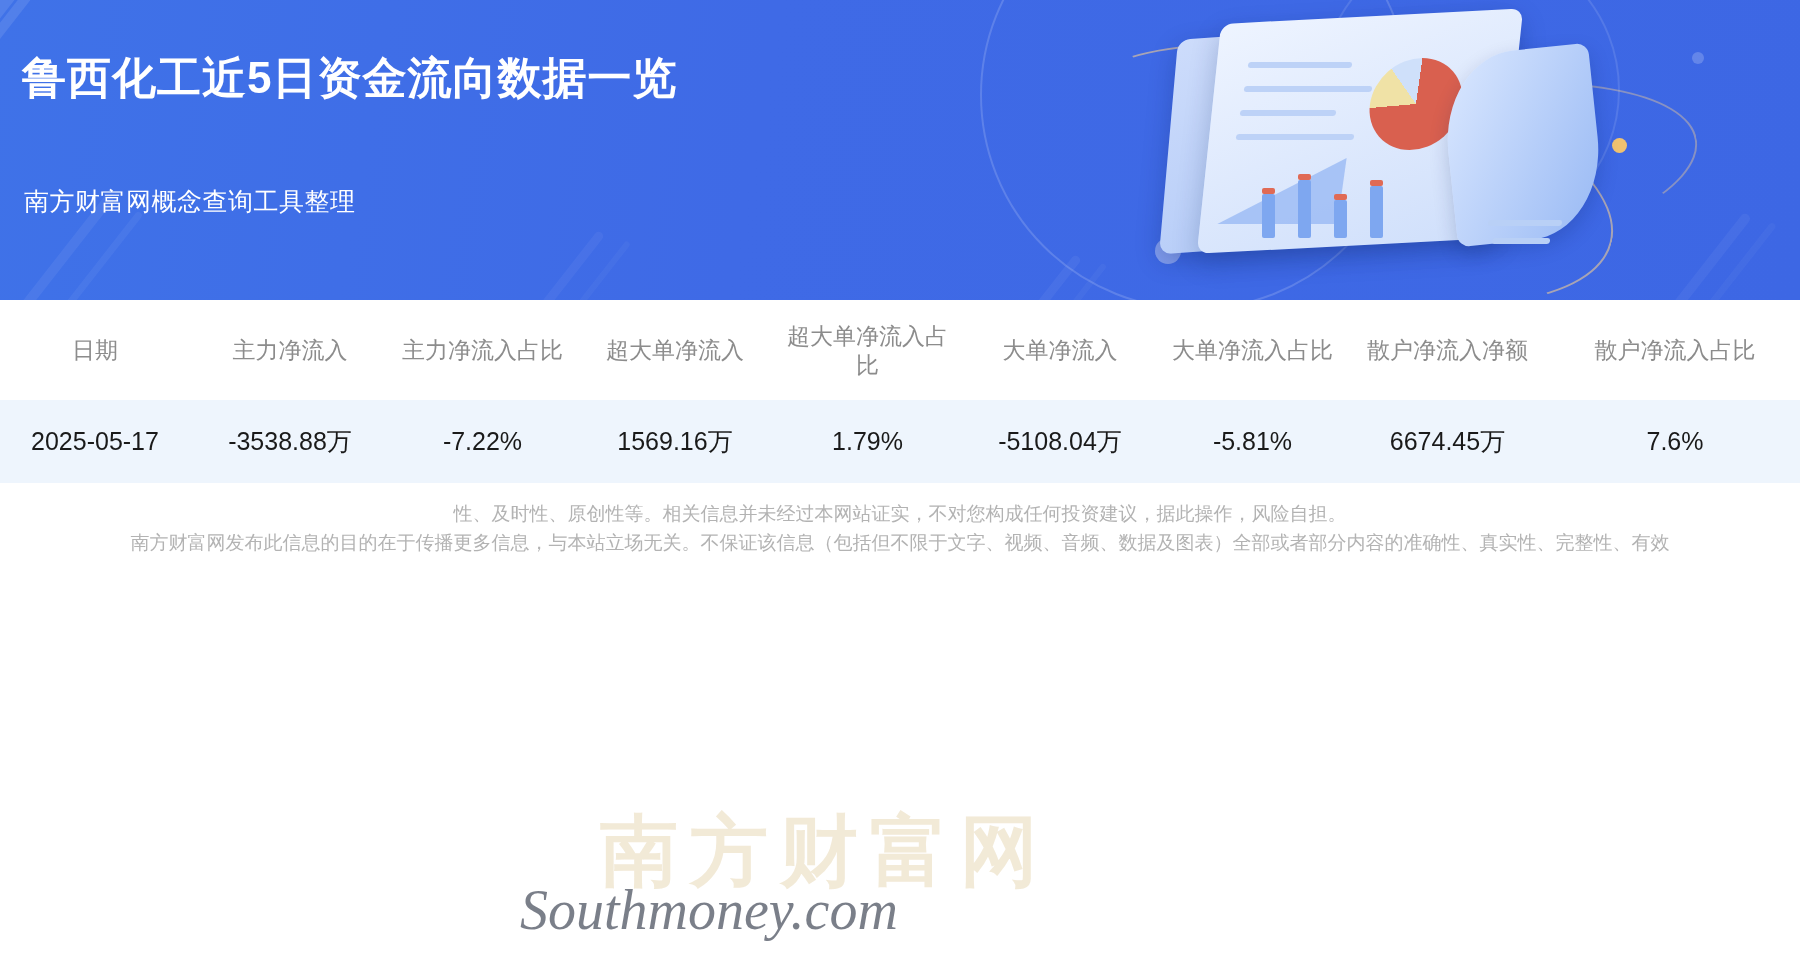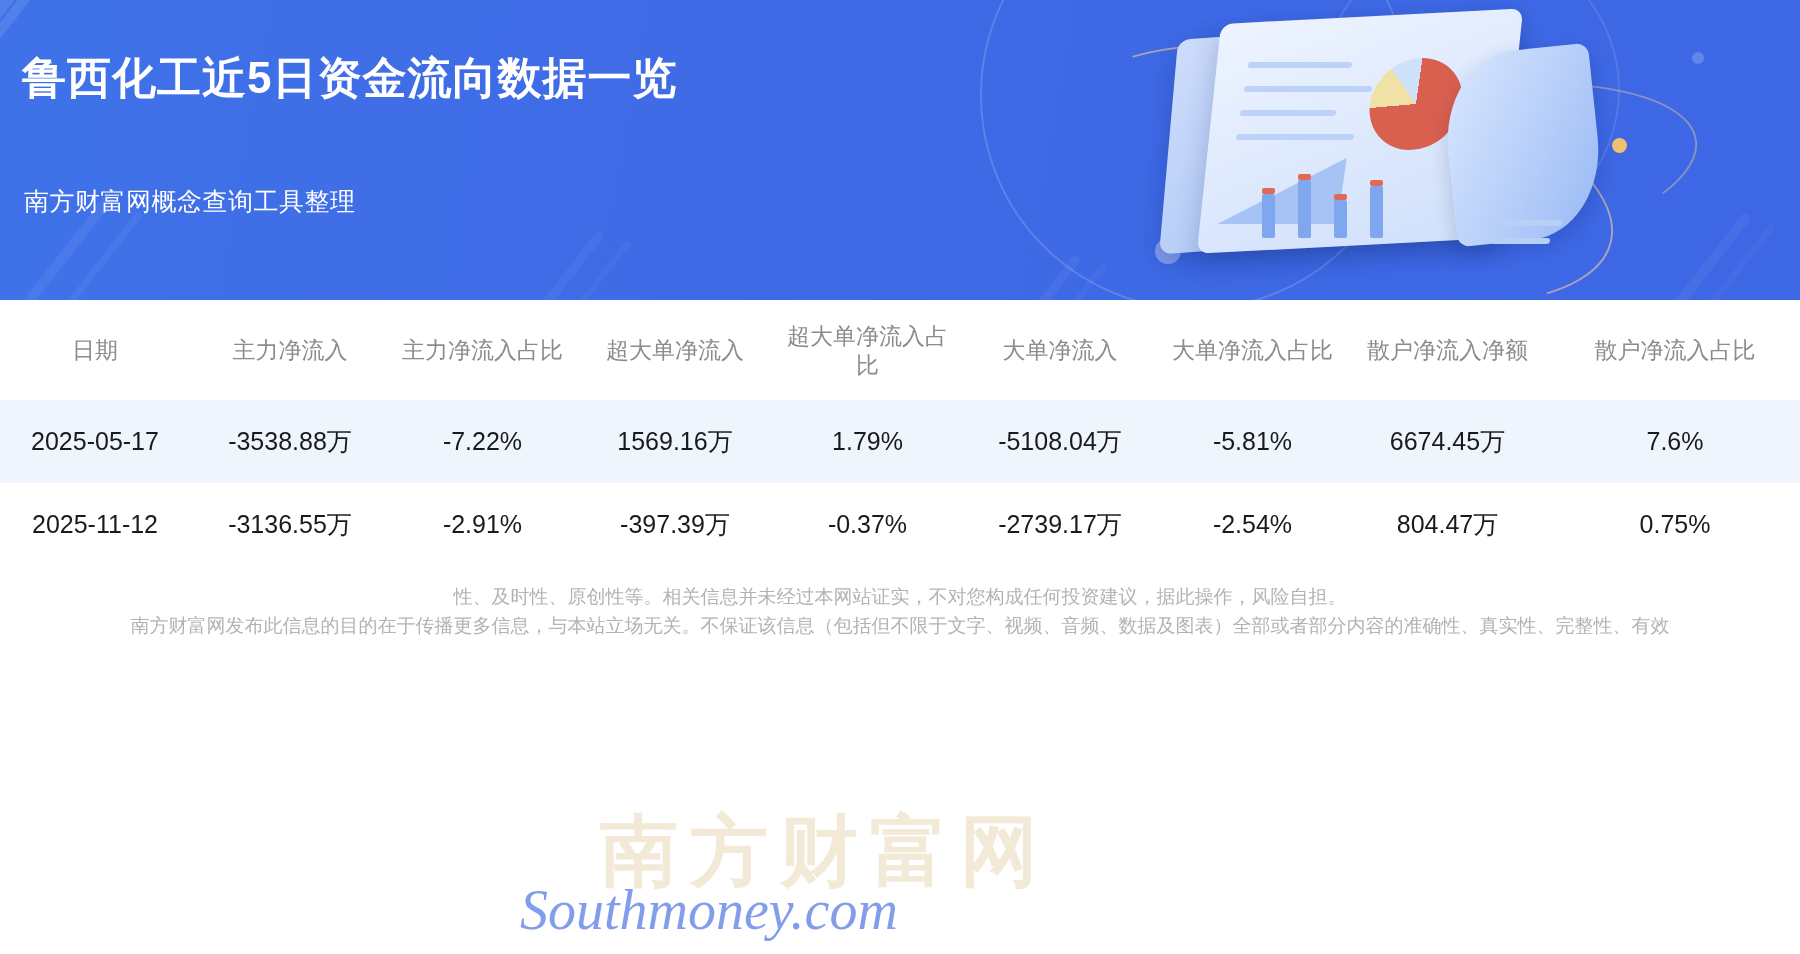--- a/index.html
+++ b/index.html
@@ -186,21 +186,21 @@
     font-size: 78px;
     color: #e8d9b8;
     font-weight: bold;
     letter-spacing: 12px;
     white-space: nowrap;
   }
   .wm-en {
     position: absolute;
     left: 0px; top: 78px;
     font-size: 56px;
-    color: #1d4ed8;
+    color: #0f172a;
     font-family: "Liberation Serif", "DejaVu Serif", serif;
     font-style: italic;
     white-space: nowrap;
   }
 
   
   .footer {
     width: 1800px;
     padding: 16px 18px 10px 18px;
     text-align: center;
@@ -301,31 +301,20 @@
           <td>2025-05-17</td>
           <td>-3538.88万</td>
           <td>-7.22%</td>
           <td>1569.16万</td>
           <td>1.79%</td>
           <td>-5108.04万</td>
           <td>-5.81%</td>
           <td>6674.45万</td>
           <td>7.6%</td>
         </tr>
-        <tr class="even">
-          <td>2025-11-12</td>
-          <td>-3136.55万</td>
-          <td>-2.91%</td>
-          <td>-397.39万</td>
-          <td>-0.37%</td>
-          <td>-2739.17万</td>
-          <td>-2.54%</td>
-          <td>804.47万</td>
-          <td>0.75%</td>
-        </tr>
       </tbody>
     </table>
   </div>
 </div>
 
 <div class="footer">
   <div>性、及时性、原创性等。相关信息并未经过本网站证实，不对您构成任何投资建议，据此操作，风险自担。</div>
   <div>南方财富网发布此信息的目的在于传播更多信息，与本站立场无关。不保证该信息（包括但不限于文字、视频、音频、数据及图表）全部或者部分内容的准确性、真实性、完整性、有效</div>
 </div>
 

